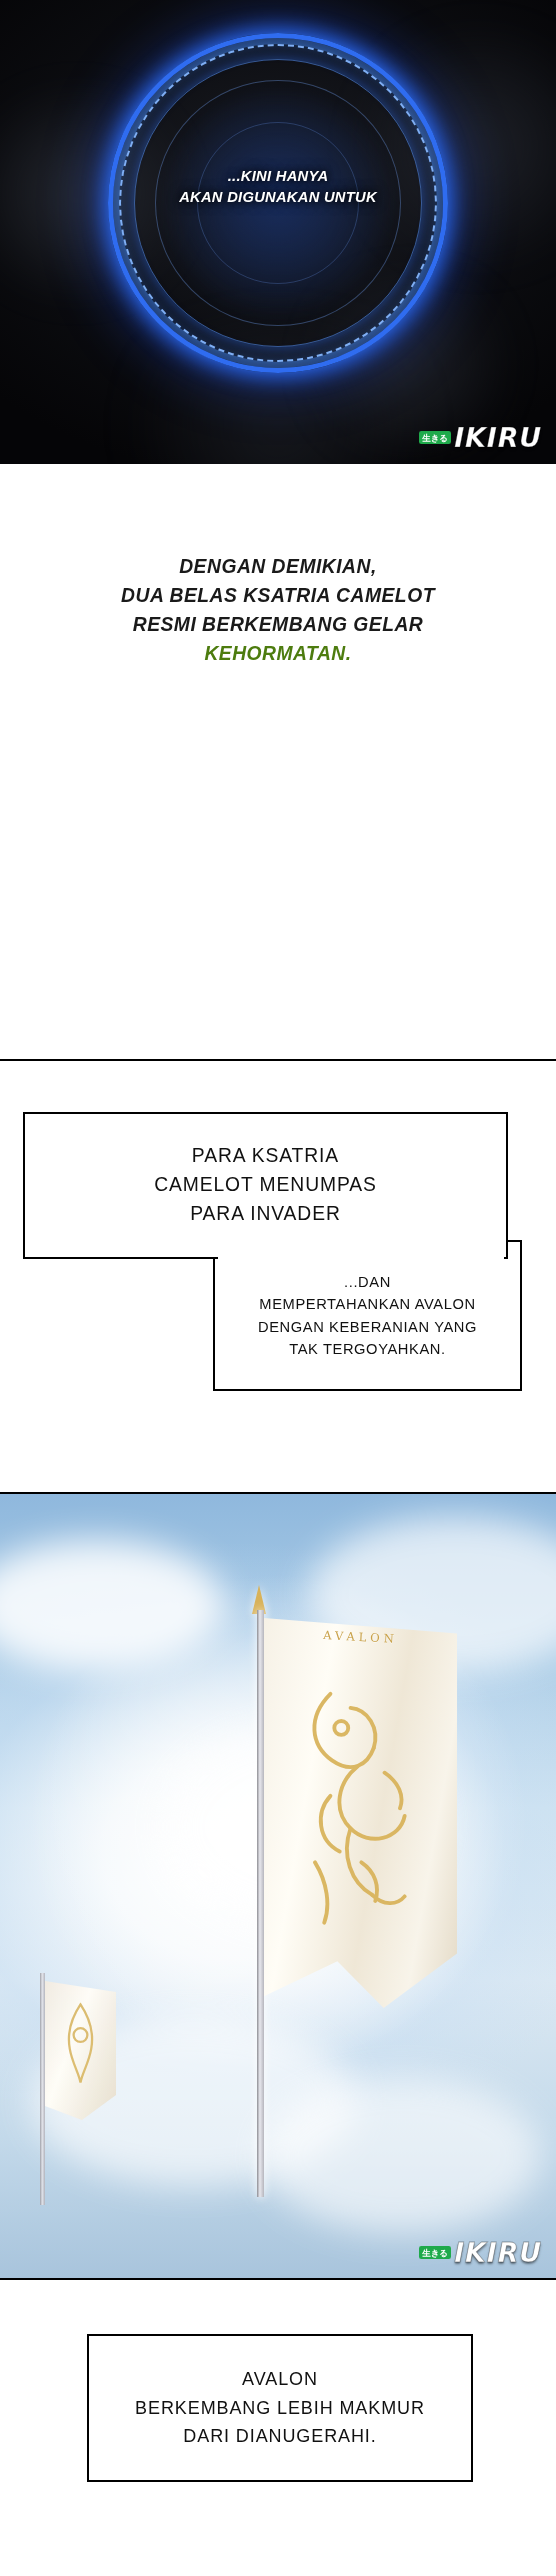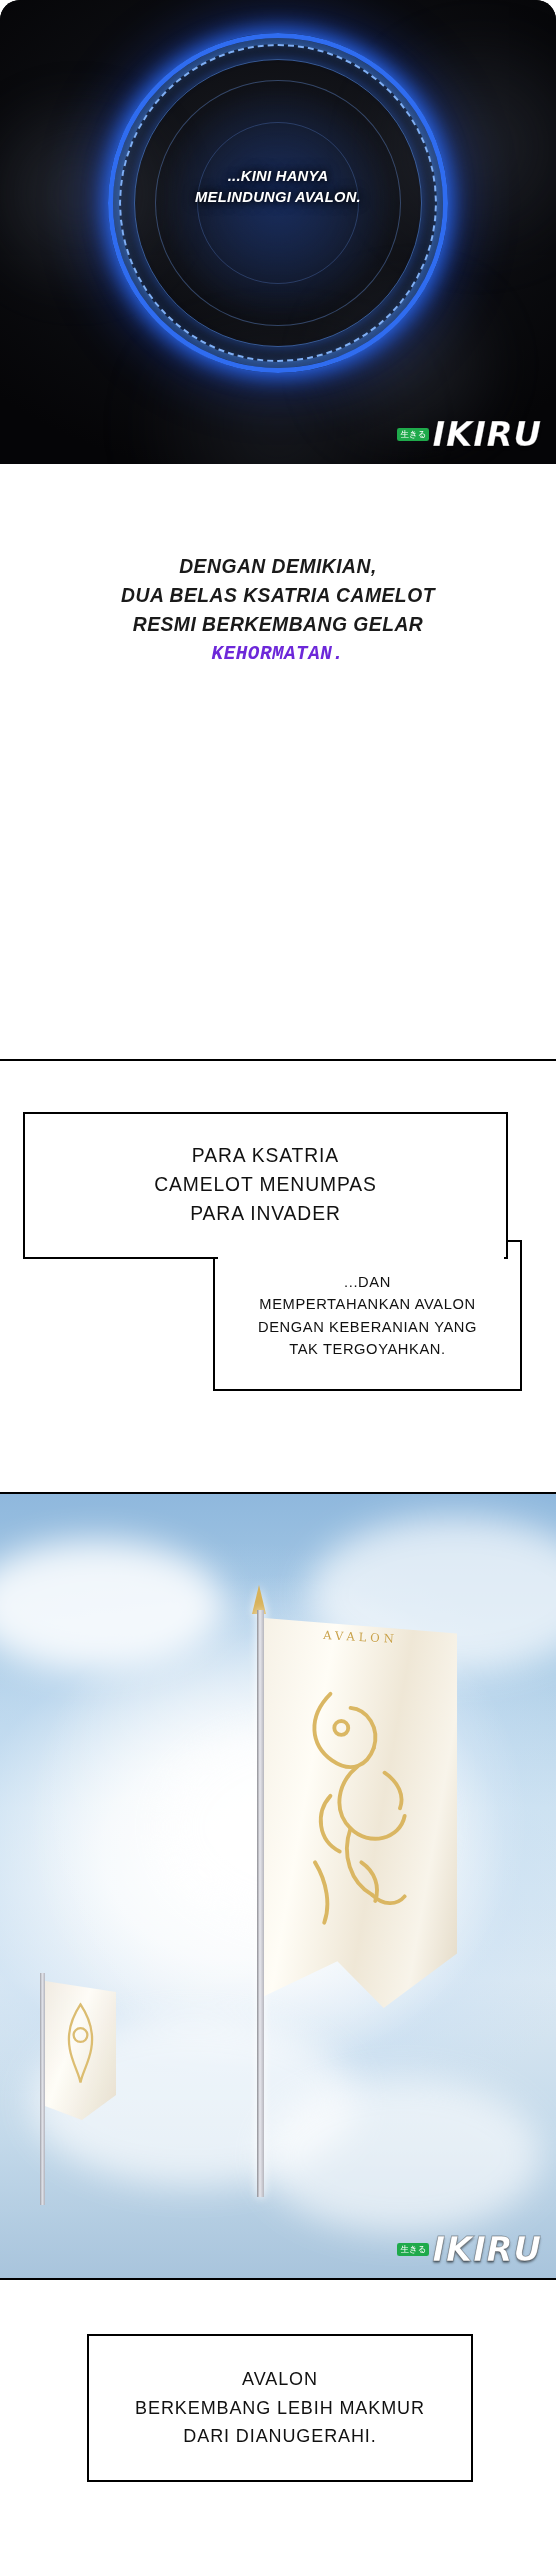--- a/index.html
+++ b/index.html
@@ -6,21 +6,20 @@
   html, body {
     background:#ffffff;
     font-family:"Liberation Sans", sans-serif;
   }
   .page {
     width:556px;
     height:2576px;
     position:relative;
     overflow:hidden;
     background:#fff;
-    border-radius:20px;
   }
 
   
   .panel-dark {
     position:absolute;
     left:0; top:0;
     width:556px; height:464px;
     background:
       radial-gradient(ellipse 402px 294px at 50% 40%, #1b1d24 0%, #0c0d11 55%, #050507 100%),
       #050506;
@@ -107,31 +106,31 @@
     position:absolute;
     display:flex;
     align-items:center;
     gap:3.1px;
     user-select:none;
   }
   .wm-badge {
     background:#1faa4b;
     color:#ffffff;
     font-size:8.5px;
-    font-weight:normal;
+    font-weight:bold;
     padding:2.3px 3.1px 2.3px 3.1px;
     border-radius:2.3px;
     line-height:1;
     letter-spacing:0px;
   }
   .wm-text {
     font-family:"DejaVu Sans", sans-serif;
     font-weight:bold;
     font-style:italic;
-    font-size:34px;
+    font-size:27px;
     line-height:.9;
     letter-spacing:0.8px;
     color:#ffffff;
     -webkit-text-stroke:0.8px rgba(0,0,0,.35);
     text-shadow:0 1.5px 2.3px rgba(0,0,0,.45);
   }
   .wm-1 { right:14px; bottom:14px; }
   .wm-2 { right:14px; bottom:14px; }
 
   
@@ -148,21 +147,21 @@
     transform:translateX(-50%);
     width:464px;
     text-align:center;
     font-style:italic;
     font-weight:bold;
     font-size:19.3px;
     line-height:1.5;
     color:#1a1a1a;
     letter-spacing:0.5px;
   }
-  .narration .accent { color:#6d28d9;font-family:Liberation Mono, monospace; }
+  .narration .accent { color:#4d7c0f; }
 
   
   .panel-white-2 {
     position:absolute;
     left:0; top:1059px;
     width:556px; height:433px;
     background:#ffffff;
     border-top:2.3px solid #000;
   }
   .box {
@@ -345,21 +344,21 @@
       <div class="glow-center"></div>
       <div class="ring inner"></div>
       <div class="ring core"></div>
       <div class="ring mid"></div>
       <div class="ring outer-dash"></div>
       <div class="ring outer"></div>
     </div>
 
     <div class="bubble-dark">
       <div>...KINI HANYA</div>
-      <div>MELINDUNGI AVALON.</div>
+      <div>AKAN DIGUNAKAN UNTUK</div>
     </div>
 
     <div class="watermark wm-1">
       <span class="wm-badge">生きる</span>
       <span class="wm-text">IKIRU</span>
     </div>
   </div>
 
   <div class="panel-white-1">
     <div class="narration">

